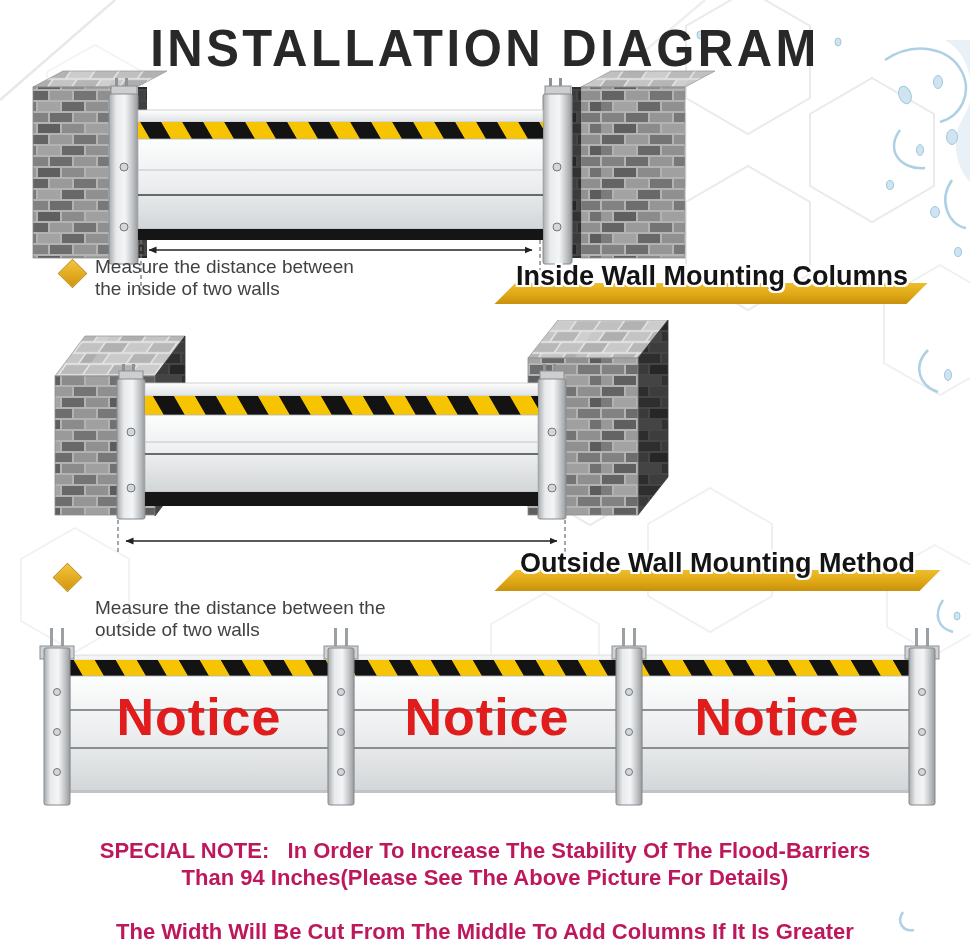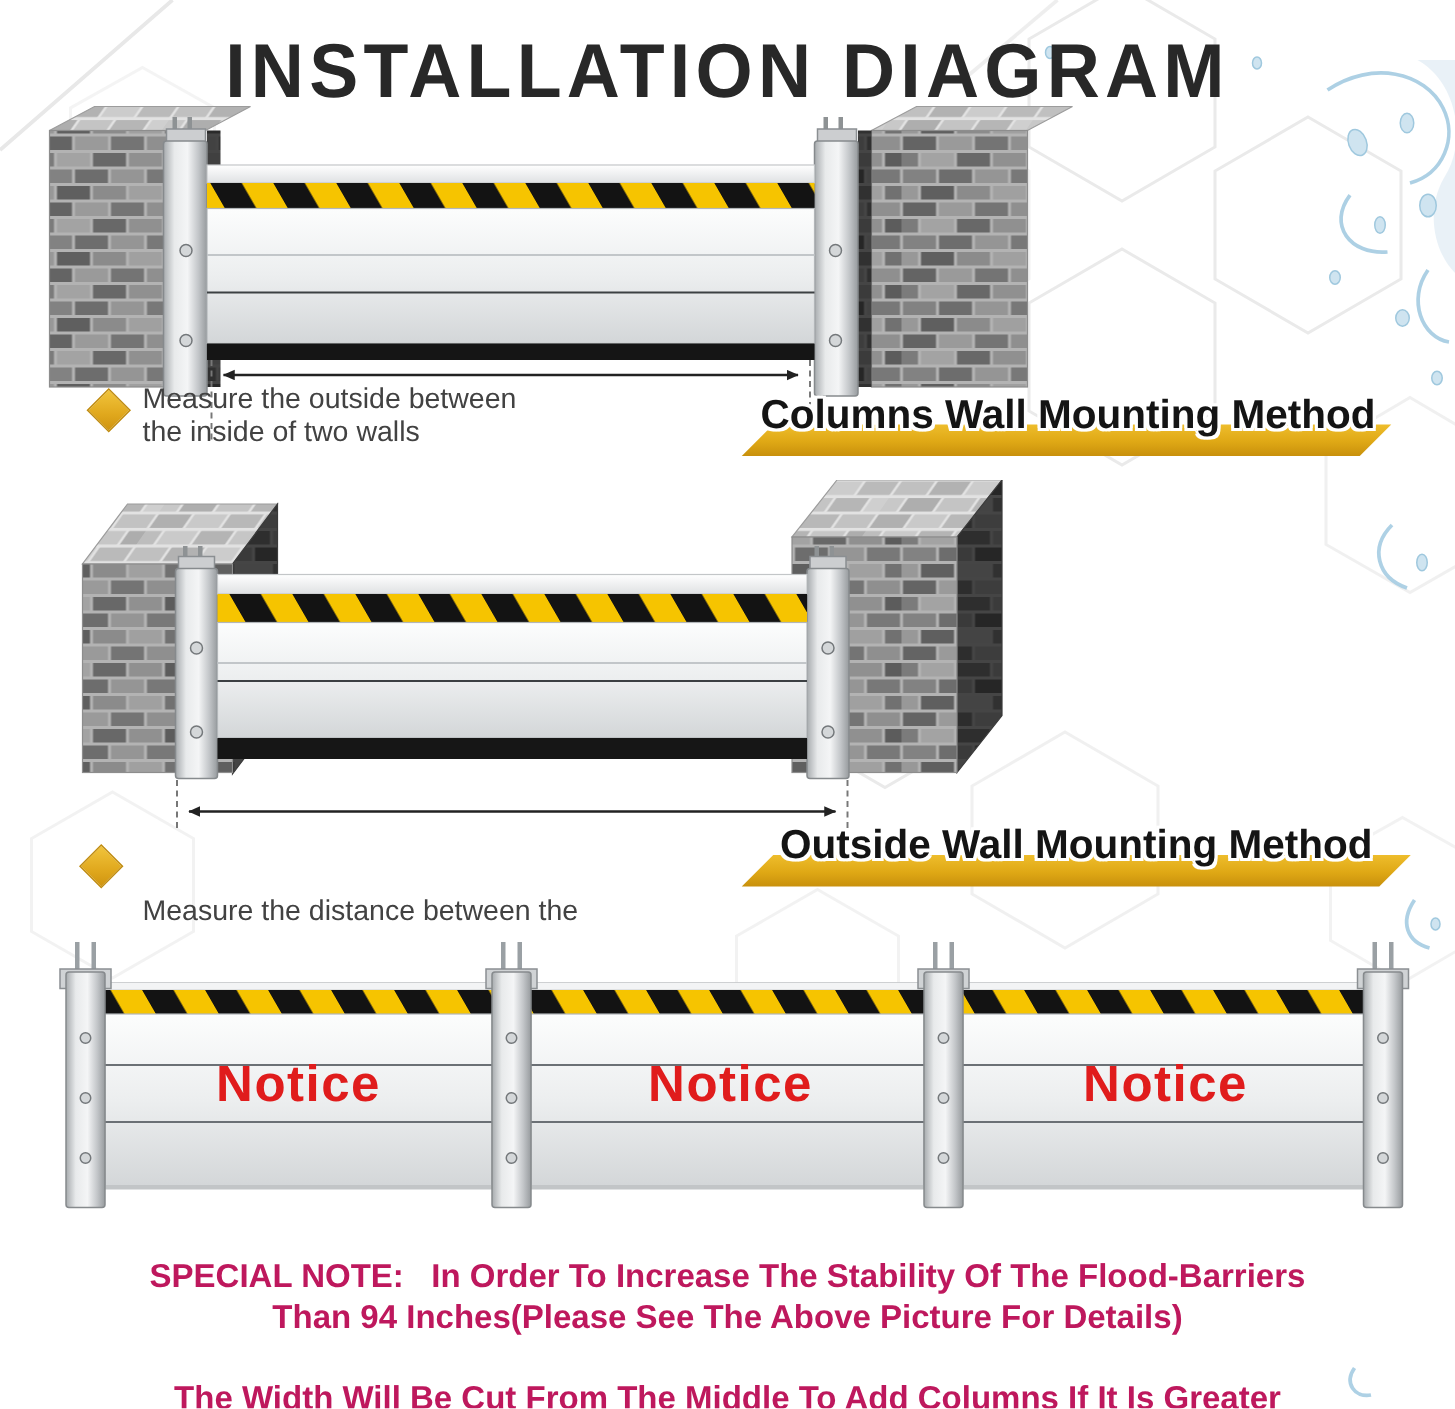--- a/index.html
+++ b/index.html
@@ -27,22 +27,22 @@
     transform:skewX(-45deg);
   }
   .banner-text {
     position:absolute; text-align:center; font-size:27px; font-weight:bold; color:#141414;
     white-space:nowrap;
     text-shadow:-2px -2px 0 #fff, 2px -2px 0 #fff, -2px 2px 0 #fff, 2px 2px 0 #fff,
                  0 -2px 0 #fff, 0 2px 0 #fff, -2px 0 0 #fff, 2px 0 0 #fff;
   }
 
   .notice {
-    position:absolute; top:704px; transform:translateX(-50%);
-    font-size:34px; font-weight:bold; color:#e01c1c; letter-spacing:1px;
+    position:absolute; top:687px; transform:translateX(-50%);
+    font-size:52px; font-weight:bold; color:#e01c1c; letter-spacing:1px;
   }
 
   .note-line {
     position:absolute; left:0; right:0; text-align:center;
     font-size:22px; font-weight:bold; color:#be185d; white-space:pre-wrap;
   }
   .note-line-1 { top:838px; }
   .note-line-2 { top:875px;margin-top:44px; }
   .note-line-3 { top:865px; }
 
@@ -226,25 +226,25 @@
     </g>
     <g>
       <line x1="116" y1="172" x2="116" y2="226" stroke="#777" stroke-width="1.3" stroke-dasharray="4,3"></line>
       <line x1="515" y1="172" x2="515" y2="226" stroke="#777" stroke-width="1.3" stroke-dasharray="4,3"></line>
       <line x1="124" y1="182" x2="507" y2="182" stroke="#222" stroke-width="1.6" marker-start="url(#ah)" marker-end="url(#ah)"></line>
     </g>
   </svg>
 
   <div class="diamond" style="left:62px;top:263px;"></div>
   <div class="measure-note" style="left:95px;top:256px;">
-    <div>Measure the outside between</div>
+    <div>Measure the distance between</div>
     <div>the inside of two walls</div>
   </div>
   <div class="banner-bar" style="left:505px;top:283px;width:412px;"></div>
-  <div class="banner-text" style="left:497px;top:261px;width:430px;">Columns Wall Mounting Method</div>
+  <div class="banner-text" style="left:497px;top:261px;width:430px;">Inside Wall Mounting Columns</div>
 
   <svg class="abs" style="left:25px;top:320px;" width="700" height="250" viewBox="0 0 700 250">
     <g>
       <polygon points="30,56 130,56 160,16 60,16" fill="url(#brickTop)" stroke="#9c9c9c" stroke-width="0.8"></polygon>
       <polygon points="130,56 160,16 160,156 130,196" fill="url(#brickDark)" stroke="#3a3a3a" stroke-width="0.8"></polygon>
       <rect x="30" y="56" width="100" height="139" fill="url(#brickFront)" stroke="#8d8d8d" stroke-width="0.8"></rect>
     </g>
     <g>
       <polygon points="503,38 613,38 643,0 533,0" fill="url(#brickTop)" stroke="#9c9c9c" stroke-width="0.8"></polygon>
       <polygon points="613,38 643,0 643,157 613,195" fill="url(#brickDark)" stroke="#3a3a3a" stroke-width="0.8"></polygon>
@@ -277,20 +277,21 @@
     <g>
       <line x1="93" y1="200" x2="93" y2="234" stroke="#777" stroke-width="1.3" stroke-dasharray="4,3"></line>
       <line x1="540" y1="200" x2="540" y2="234" stroke="#777" stroke-width="1.3" stroke-dasharray="4,3"></line>
       <line x1="101" y1="221" x2="532" y2="221" stroke="#222" stroke-width="1.6" marker-start="url(#ah)" marker-end="url(#ah)"></line>
     </g>
   </svg>
 
   <div class="diamond" style="left:57px;top:567px;"></div>
   <div class="measure-note" style="left:95px;top:553px;margin-top:44px;">
     <div>Measure the distance between the</div>
+    <div>outside of two walls</div>
   </div>
   <div class="banner-bar" style="left:505px;top:570px;width:425px;"></div>
   <div class="banner-text" style="left:495px;top:548px;width:445px;">Outside Wall Mounting Method</div>
 
   <svg class="abs" style="left:25px;top:612px;" width="920" height="205" viewBox="0 0 920 205">
 
     <g>
       <rect x="45" y="43" width="258" height="5" fill="#f3f4f5" stroke="#c9ccce" stroke-width="0.6"></rect>
       <rect x="45" y="48" width="258" height="16" fill="url(#hazard)"></rect>
       <rect x="45" y="64" width="258" height="116" fill="url(#panelGrad)" stroke="#b2b6b9" stroke-width="0.8"></rect>

